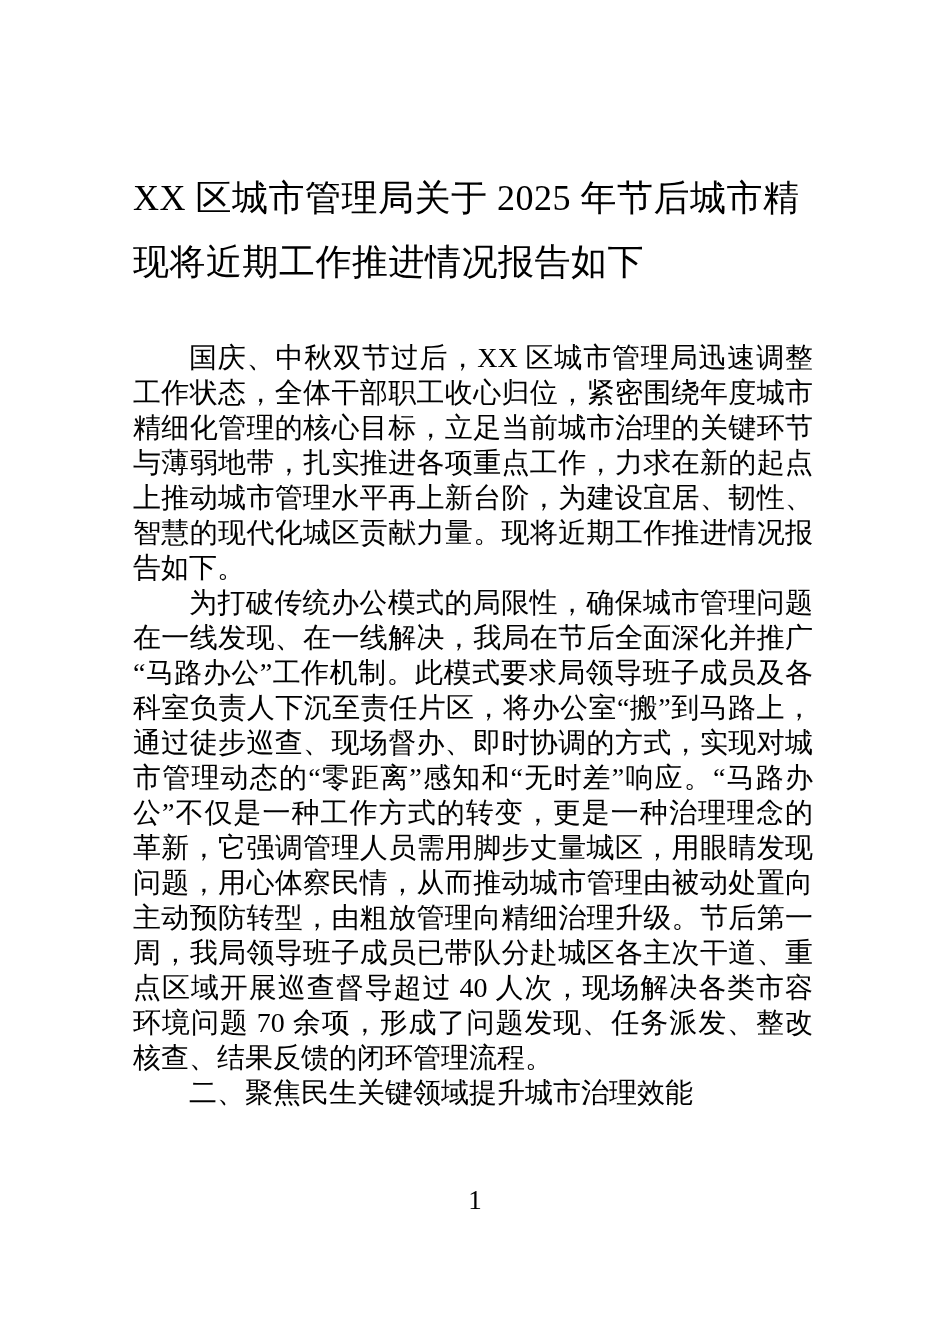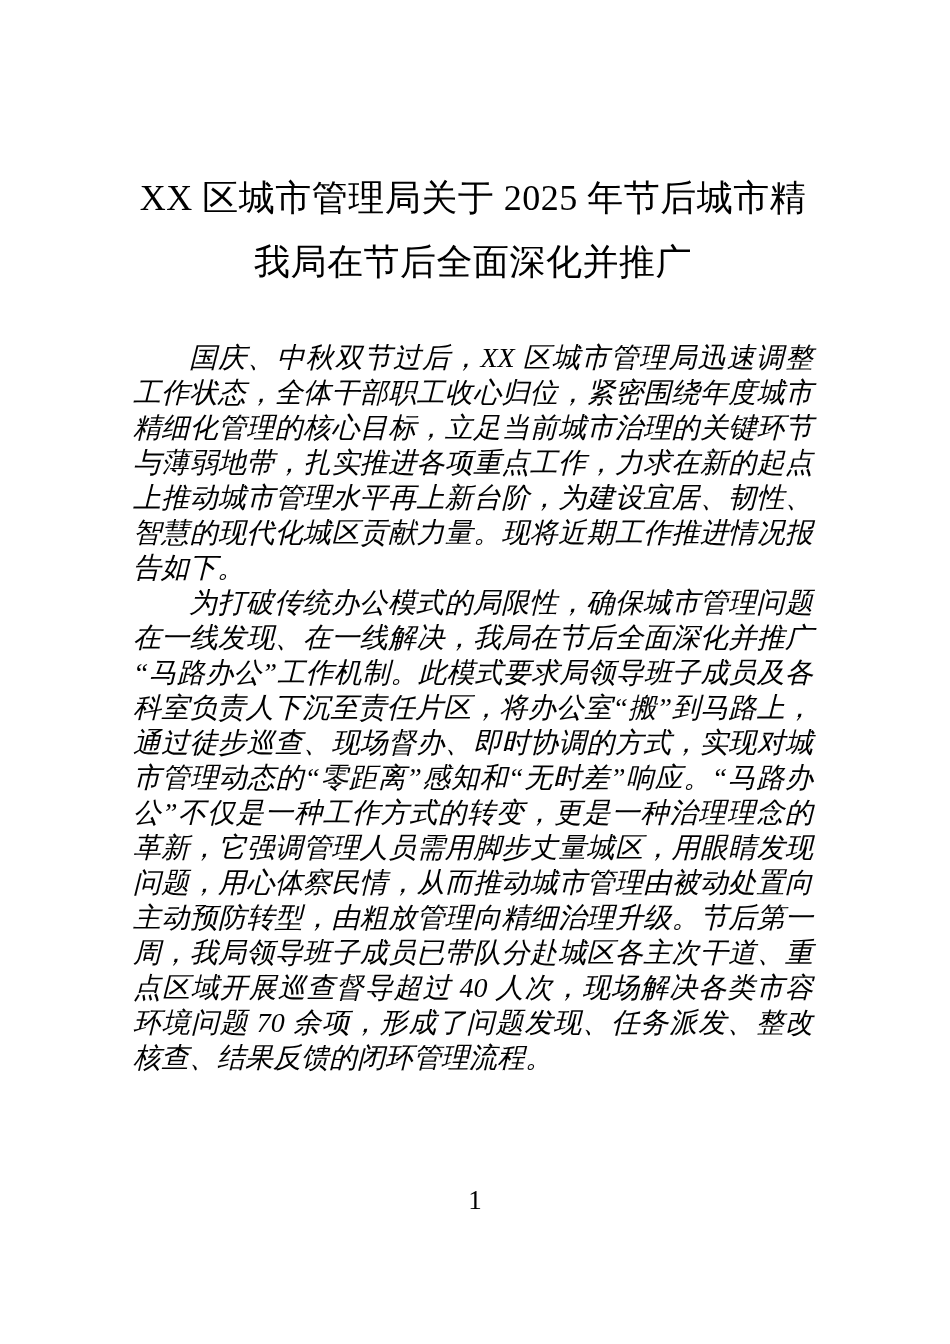--- a/index.html
+++ b/index.html
@@ -21,57 +21,57 @@
     position: absolute;
     left: 133px;
     top: 166px;
     width: 680px;
   }
   .doc-title {
     margin: 0 0 46px 0;
     font-size: 36px;
     font-weight: normal;
     line-height: 64px;
-    text-align: center;
+    text-align: left;
     letter-spacing: 0.5px;
   }
   .title-line {
     display: block;
   }
   .para {
     margin: 0;
     font-size: 28px;
     line-height: 35px;
     text-align: justify;
     text-indent: 2em;
     word-break: break-word;
-    font-style: italic;
   }
   .page-number {
     position: absolute;
     left: 0;
     right: 0;
     top: 1184px;
     text-align: center;
     font-size: 27px;
     line-height: 32px;
   }
 </style>
 </head>
 <body>
 
 <div class="page">
   <div class="content">
 
     <h1 class="doc-title">
       <span class="title-line">XX 区城市管理局关于 2025 年节后城市精</span>
-      <span class="title-line">我局在节后全面深化并推广</span>
+      <span class="title-line">现将近期工作推进情况报告如下</span>
     </h1>
 
     <div class="body">
       <p class="para">国庆、中秋双节过后，XX 区城市管理局迅速调整工作状态，全体干部职工收心归位，紧密围绕年度城市精细化管理的核心目标，立足当前城市治理的关键环节与薄弱地带，扎实推进各项重点工作，力求在新的起点上推动城市管理水平再上新台阶，为建设宜居、韧性、智慧的现代化城区贡献力量。现将近期工作推进情况报告如下。</p>
       <p class="para">为打破传统办公模式的局限性，确保城市管理问题在一线发现、在一线解决，我局在节后全面深化并推广“马路办公”工作机制。此模式要求局领导班子成员及各科室负责人下沉至责任片区，将办公室“搬”到马路上，通过徒步巡查、现场督办、即时协调的方式，实现对城市管理动态的“零距离”感知和“无时差”响应。“马路办公”不仅是一种工作方式的转变，更是一种治理理念的革新，它强调管理人员需用脚步丈量城区，用眼睛发现问题，用心体察民情，从而推动城市管理由被动处置向主动预防转型，由粗放管理向精细治理升级。节后第一周，我局领导班子成员已带队分赴城区各主次干道、重点区域开展巡查督导超过 40 人次，现场解决各类市容环境问题 70 余项，形成了问题发现、任务派发、整改核查、结果反馈的闭环管理流程。</p>
+      <p class="para">二、聚焦民生关键领域提升城市治理效能</p>
     </div>
 
   </div>
 
   <div class="page-number">1</div>
 </div>
 
 </body></html>

